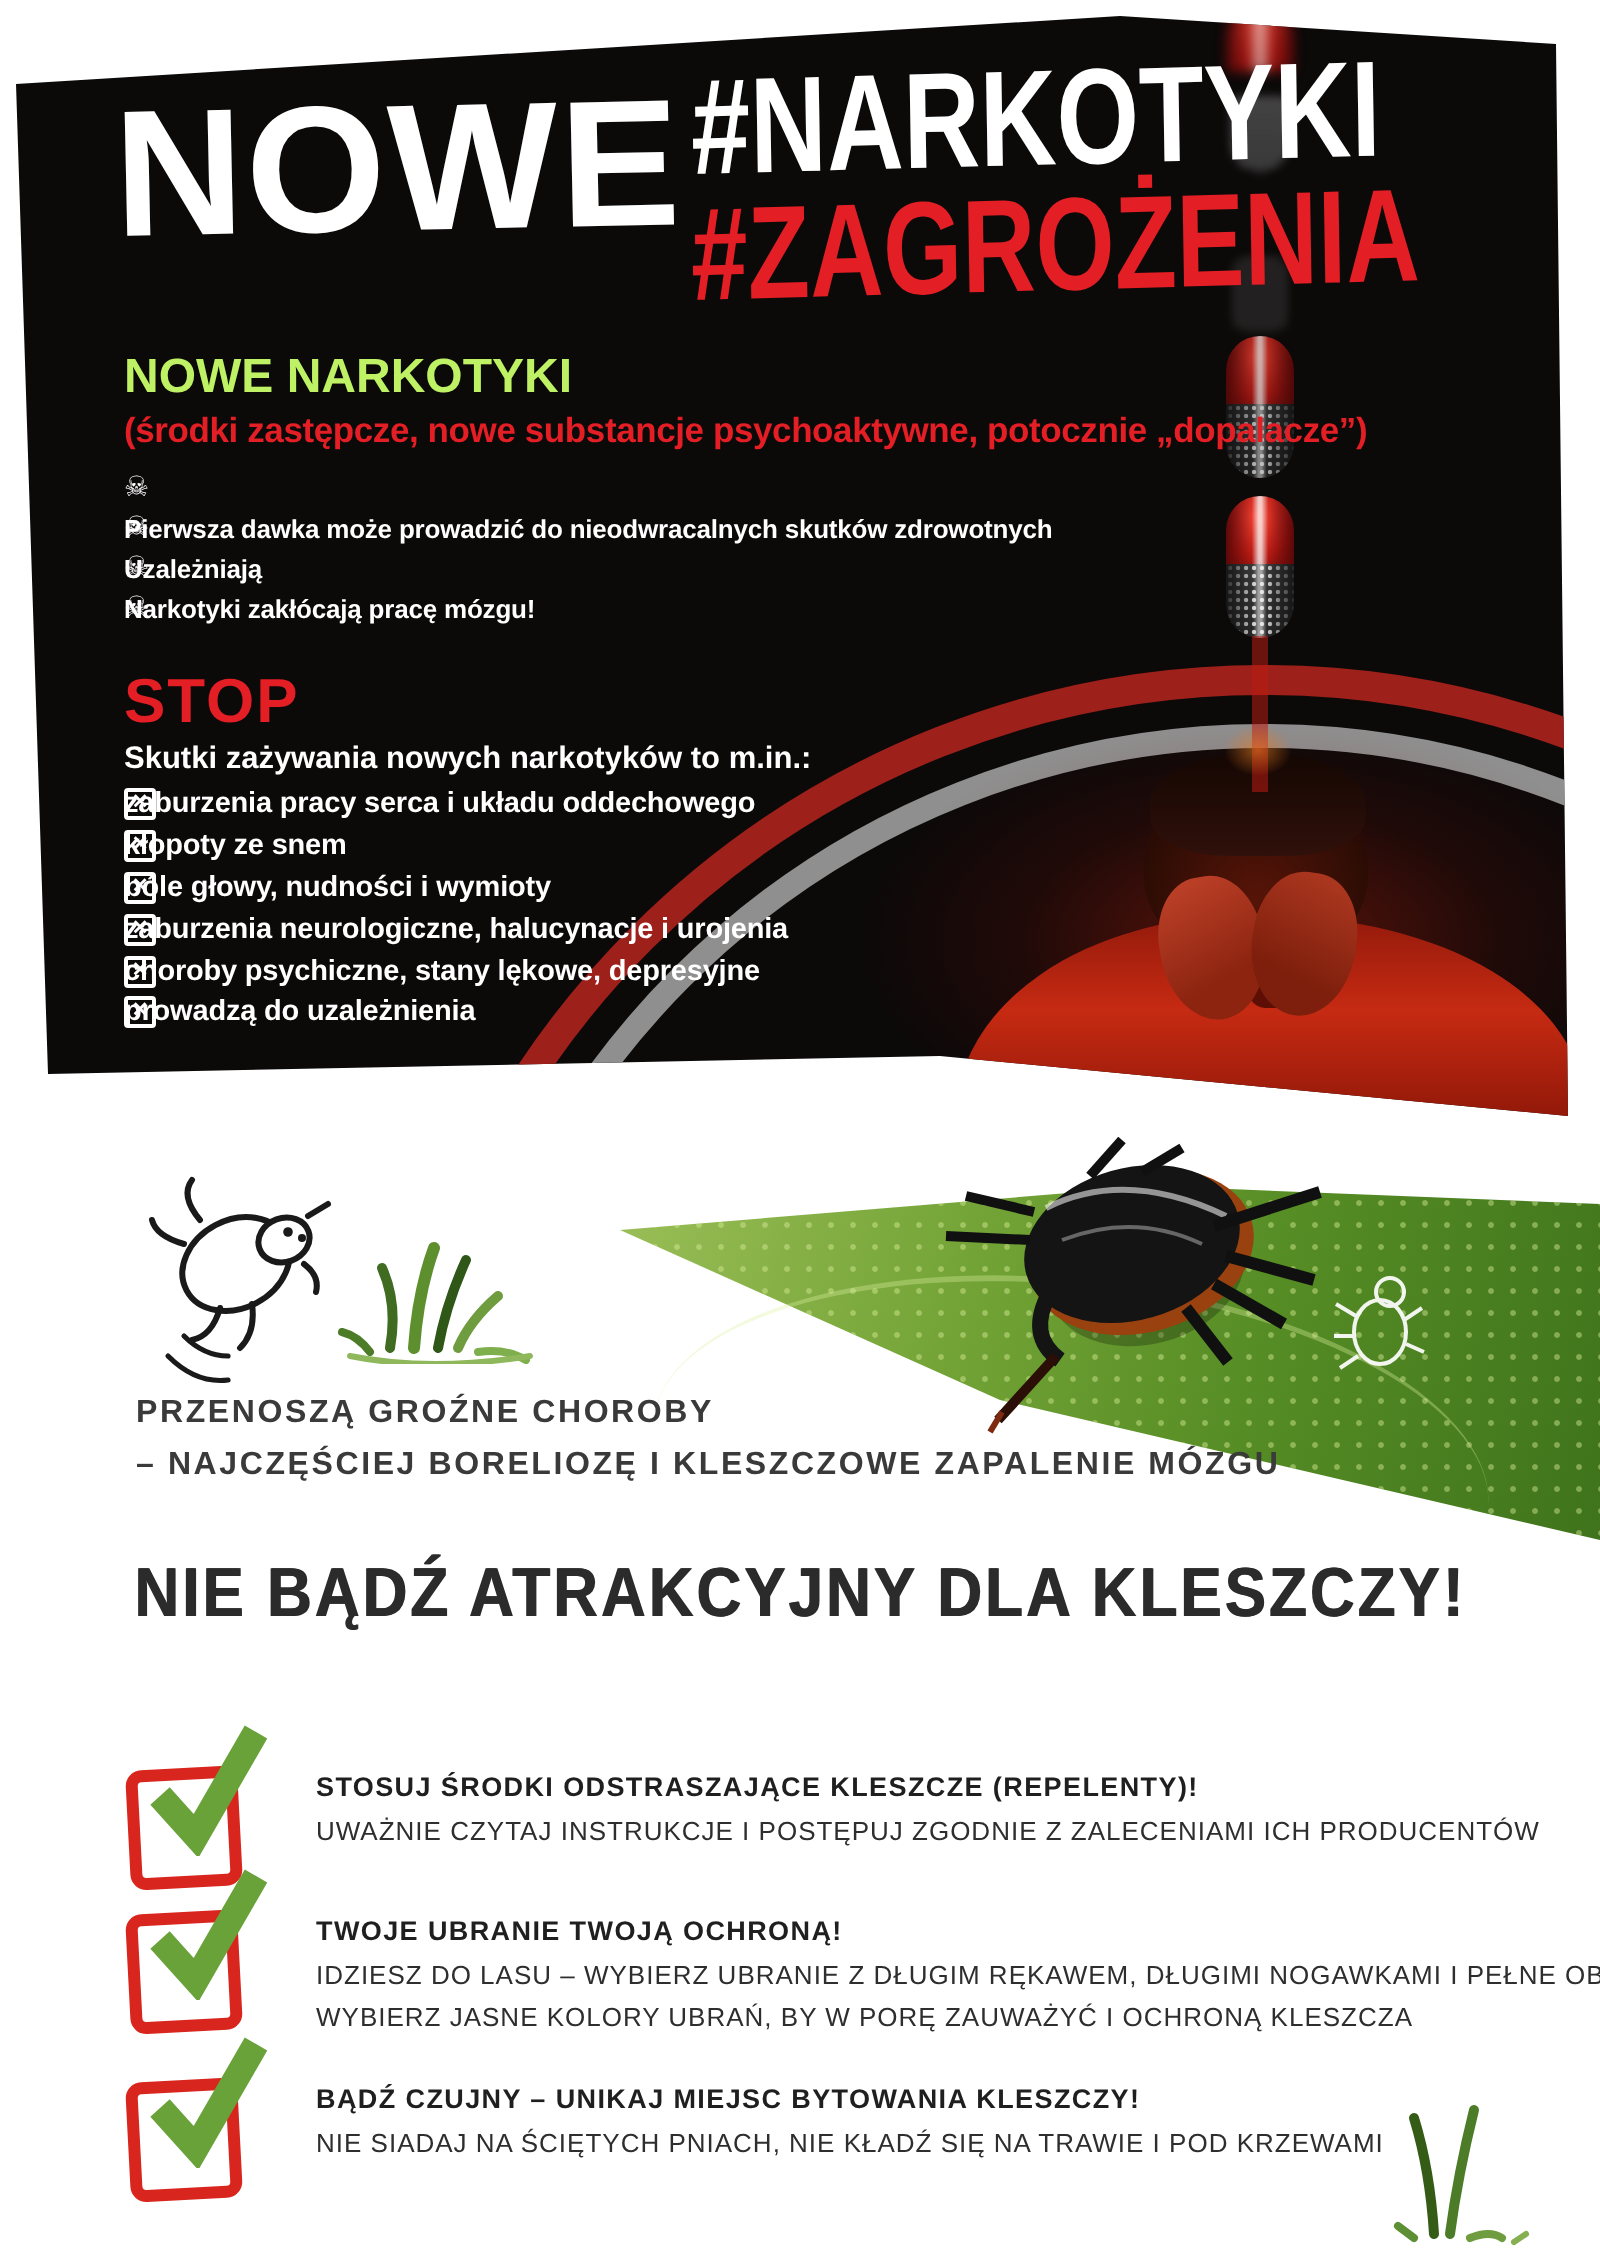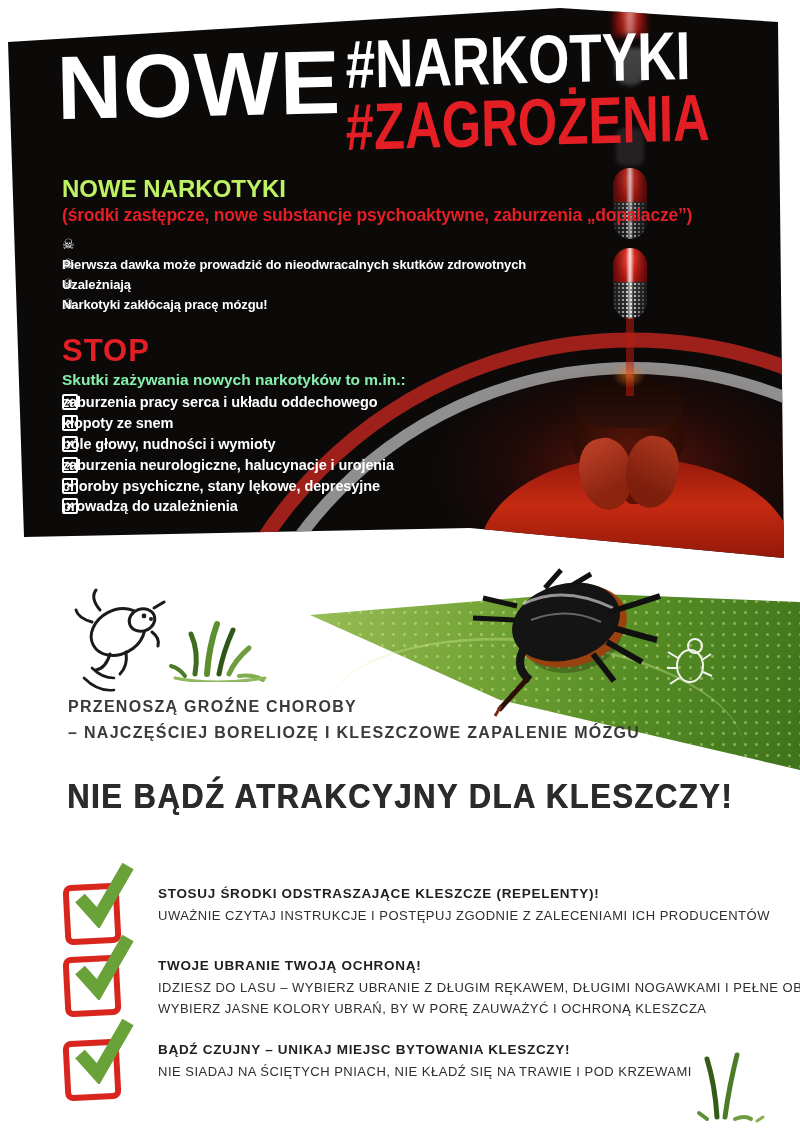--- a/index.html
+++ b/index.html
@@ -48,21 +48,21 @@
   .t-nowe{left:56px;top:43px;font-size:90px;line-height:90px;letter-spacing:1px;transform:rotate(-1.2deg);transform-origin:left top;}
   .t-tag1{left:345px;top:30px;font-size:68px;line-height:68px;transform:scaleX(.78) rotate(-1.2deg);transform-origin:left top;}
   .t-tag2{left:345px;top:94px;font-size:66px;line-height:66px;color:#e31e24;transform:scaleX(.77) rotate(-1.2deg);transform-origin:left top;}
   .t-h1{left:62px;top:176px;font-size:24px;line-height:26px;color:#bef264;letter-spacing:0;}
   .t-h2{left:62px;top:204px;font-size:17.5px;line-height:22px;color:#e31e24;letter-spacing:-0.2px;}
   .slist{left:62px;top:234px;width:540px;}
   .srow{position:static;display:flex;gap:10px;align-items:center;height:20px;color:#fff;
         font-size:13px;font-weight:bold;letter-spacing:-0.1px;white-space:nowrap;}
   .skull{position:static;font-family:"DejaVu Sans",sans-serif;font-size:14px;line-height:14px;}
   .t-stop{left:62px;top:334px;font-size:31px;line-height:34px;color:#e31e24;letter-spacing:1px;}
-  .t-intro{left:62px;top:371px;font-size:15.5px;color:#86efac;font-weight:bold;}
+  .t-intro{left:62px;top:371px;font-size:15.5px;color:#ffffff;font-weight:bold;}
   .xlist{left:62px;top:392px;}
   .xrow{position:static;display:flex;gap:11px;align-items:center;height:20.8px;color:#fff;
         font-size:14.5px;font-weight:bold;letter-spacing:-0.1px;white-space:nowrap;}
   .xbox{position:static;flex:0 0 auto;width:12px;height:12px;border:2px solid #fff;border-radius:2px;
         font-size:10px;line-height:12px;text-align:center;font-weight:bold;color:#fff;}
   
   .ticks *{position:absolute;}
   .leaf{left:300px;top:585px;width:500px;height:190px;
         clip-path:polygon(10px 30px,277px 8px,500px 17px,500px 185px,200px 115px);
         background:radial-gradient(rgba(215,235,150,.45) 1.2px,transparent 1.7px),
@@ -116,21 +116,21 @@
         <div class="cap-bot"></div>
     </div>
     <div class="fall-line"></div>
     <div class="line-glow"></div>
 
     <div class="poster-text t-nowe">NOWE</div>
     <div class="poster-text t-tag1">#NARKOTYKI</div>
     <div class="poster-text t-tag2">#ZAGROŻENIA</div>
 
     <div class="poster-text t-h1">NOWE NARKOTYKI</div>
-    <div class="poster-text t-h2">(środki zastępcze, nowe substancje psychoaktywne, zaburzenia „dopalacze”)</div>
+    <div class="poster-text t-h2">(środki zastępcze, nowe substancje psychoaktywne, potocznie „dopalacze”)</div>
 
     <div class="slist">
       <div class="srow">
         <span class="skull">☠</span>
       </div>
       <div class="srow">
         <span class="skull">☠</span>
         <span>Pierwsza dawka może prowadzić do nieodwracalnych skutków zdrowotnych</span>
       </div>
       <div class="srow">

